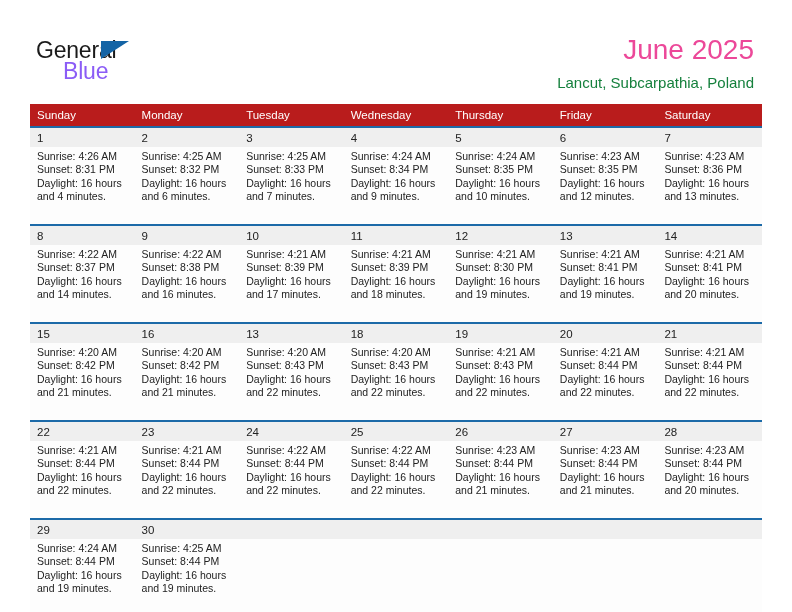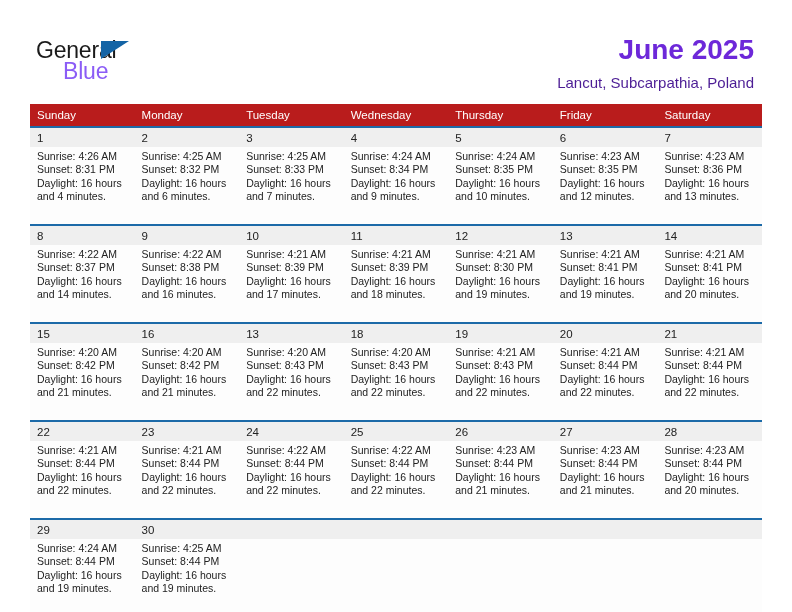--- a/index.html
+++ b/index.html
@@ -68,28 +68,28 @@
 
   .title-block {
     position: absolute;
     right: 38px;
     top: 34px;
     text-align: right;
   }
   .cal-title {
     font-size: 28px;
     line-height: 32px;
-    color: #6d28d9;
-    font-weight: bold;
+    color: #ec4899;
+    font-weight: normal;
     margin: 0;
   }
   .cal-subtitle {
     font-size: 15px;
     line-height: 20px;
-    color: #4c1d95;
+    color: #15803d;
     margin: 7px 0 0 0;
   }
 
   
   .calendar {
     position: absolute;
     left: 30px;
     top: 104px;
     width: 732px;
     border-collapse: collapse;

